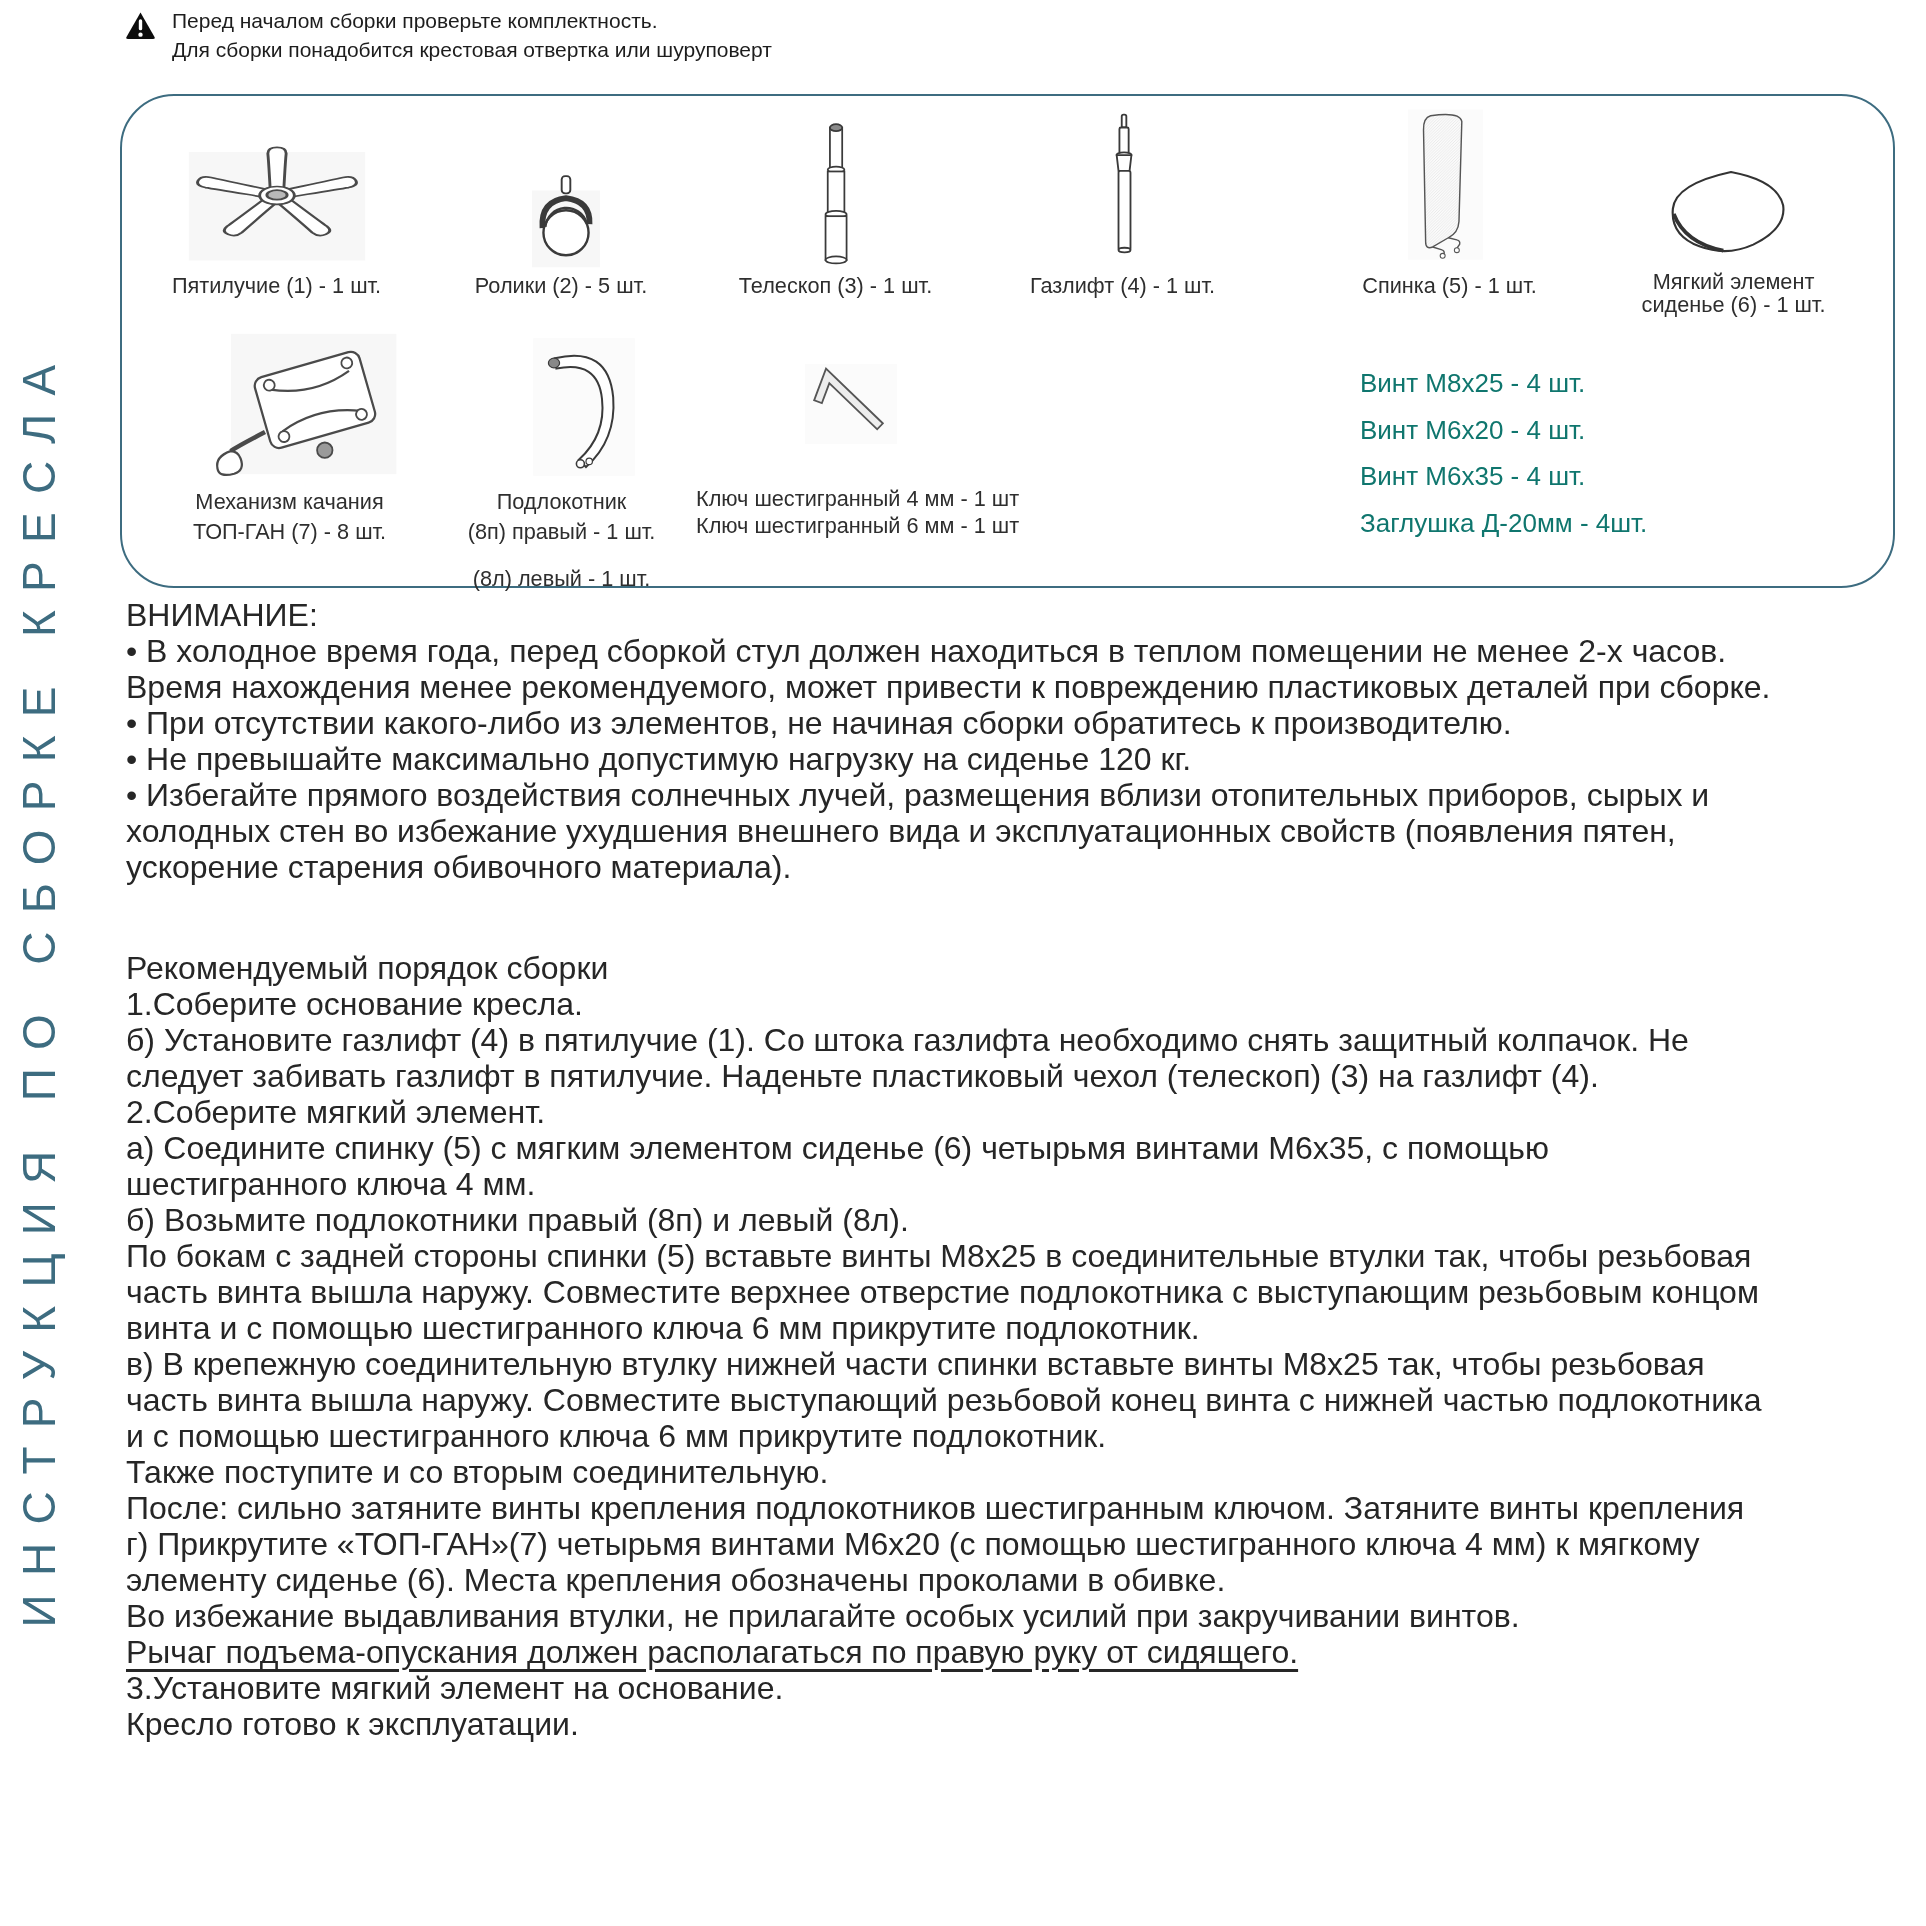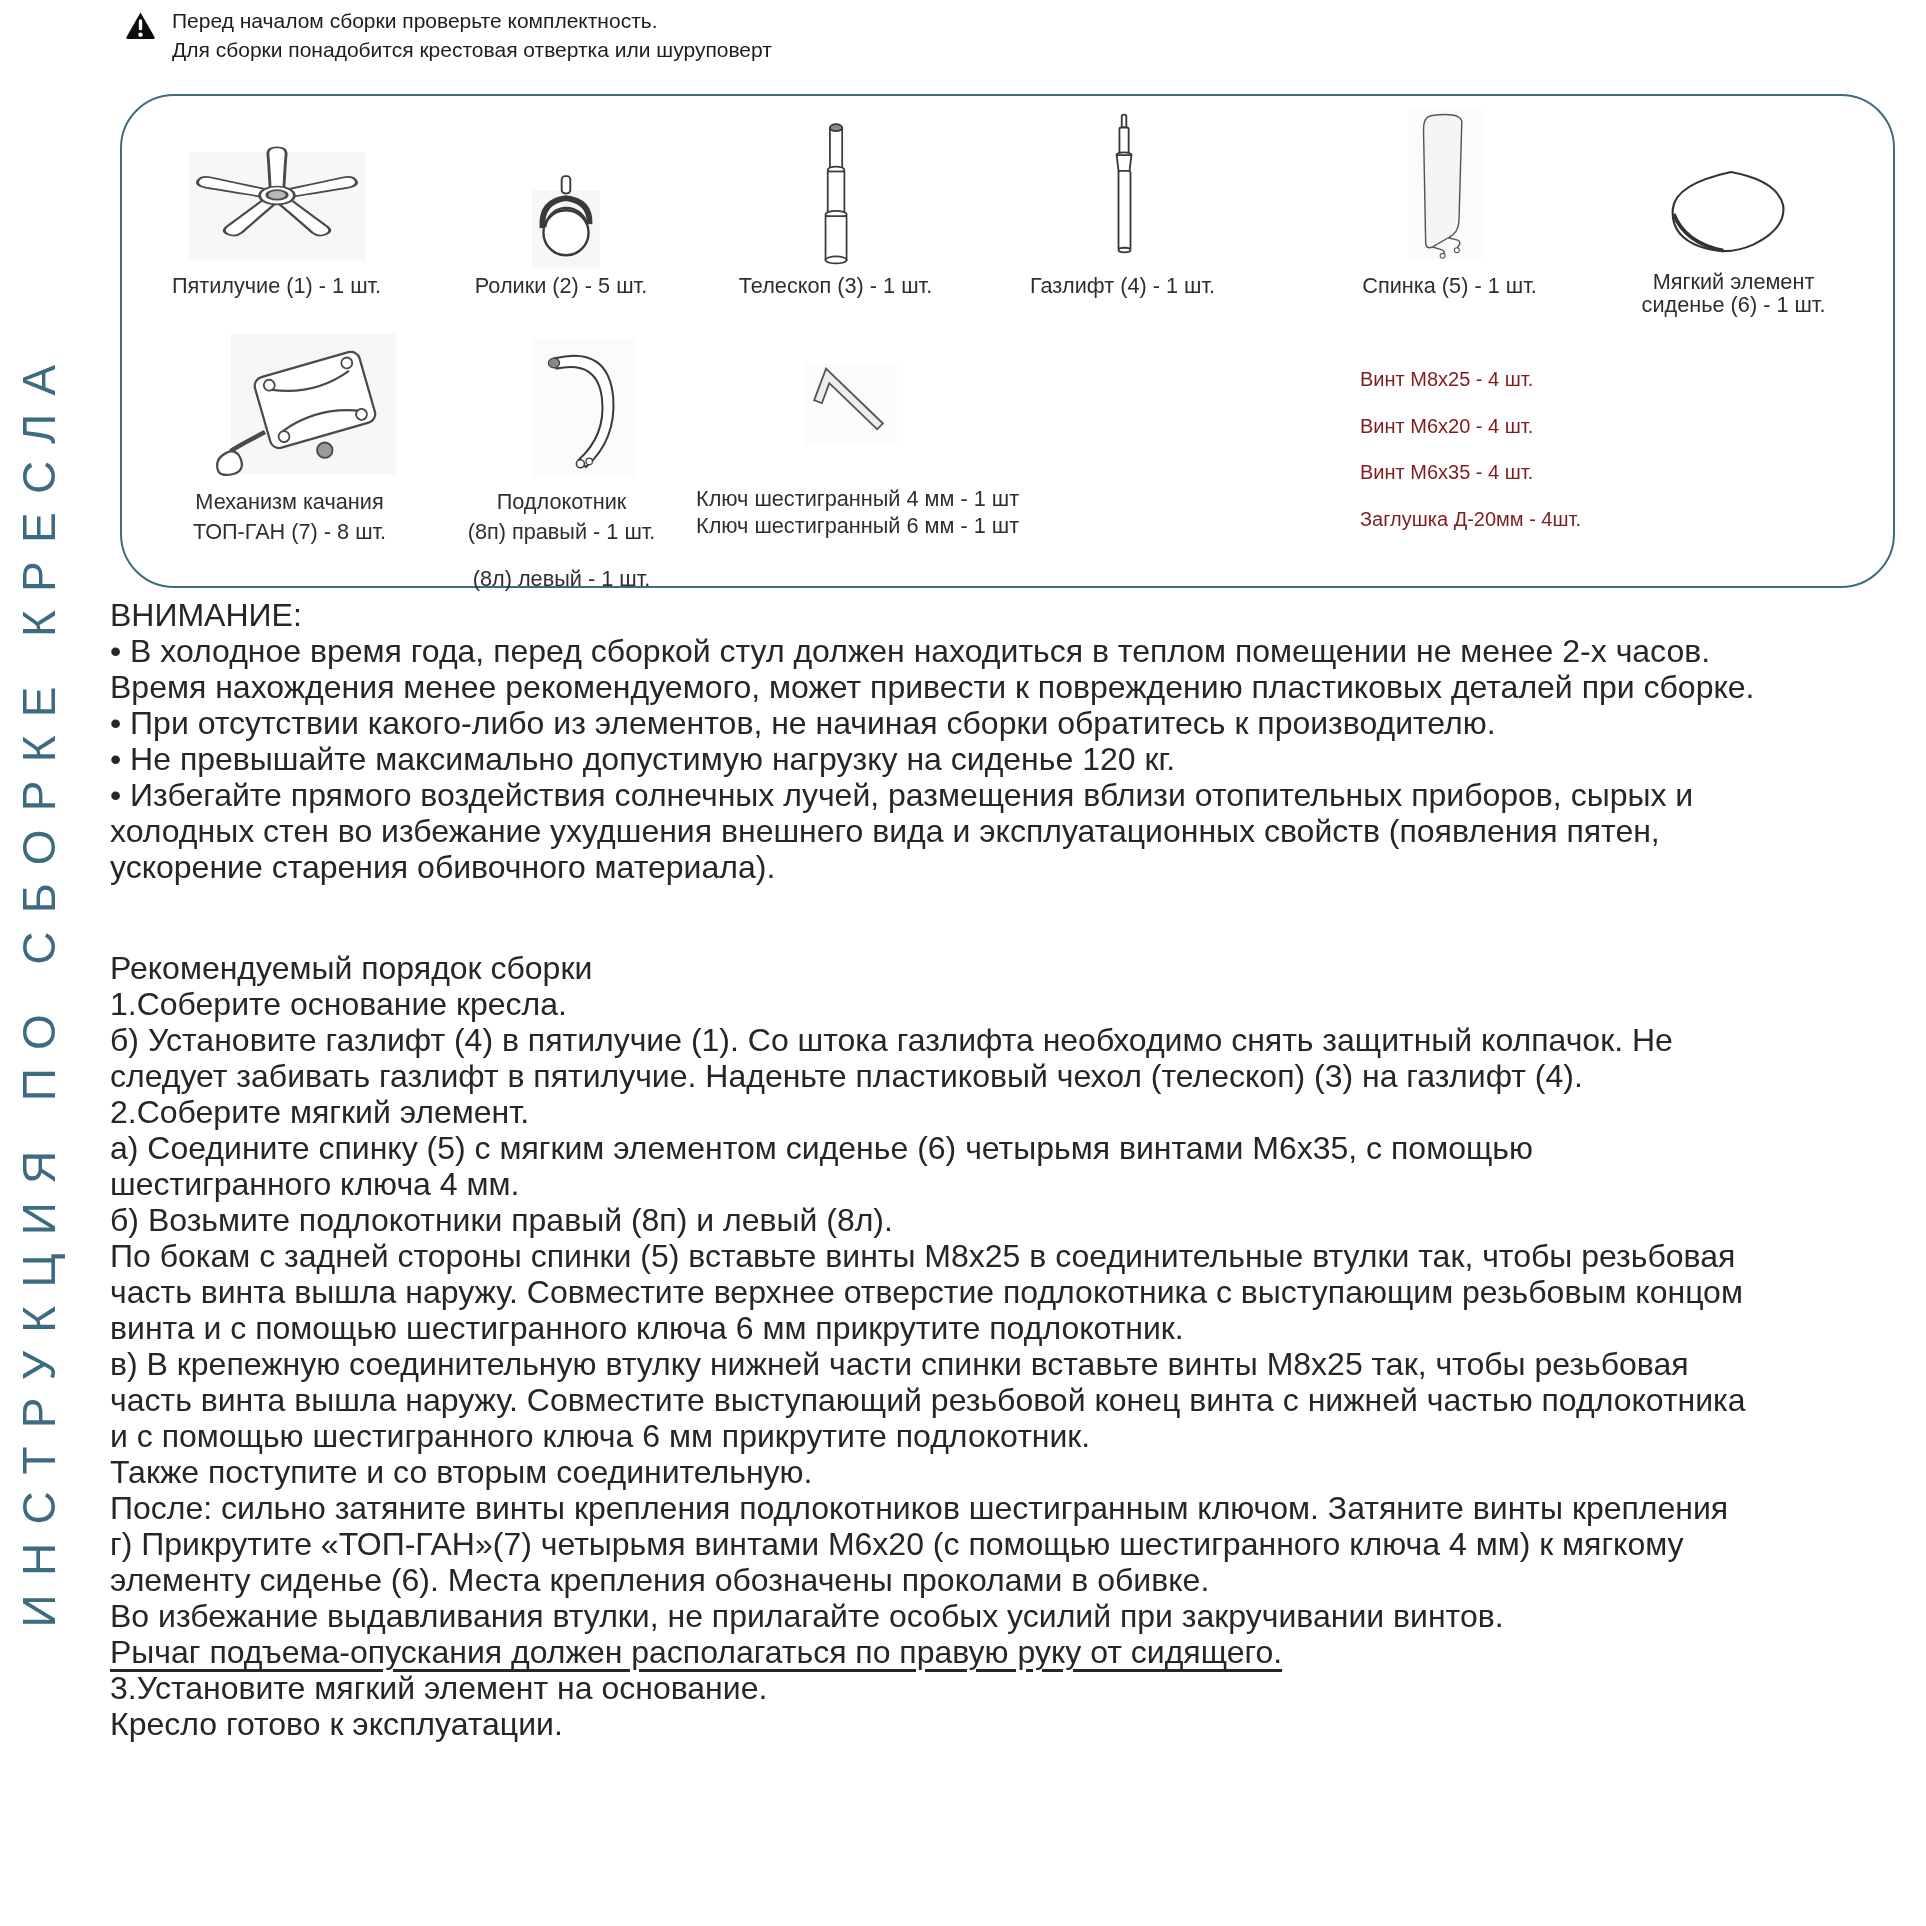--- a/index.html
+++ b/index.html
@@ -20,25 +20,25 @@
   .warn-line{position:absolute;left:172px;font-size:21px;line-height:26px;color:#1d1d1d;white-space:nowrap;}
 
   
   .partsbox{
     position:absolute;left:120px;top:94px;width:1771px;height:490px;
     border:2.4px solid #3d6c80;border-radius:54px;background:#fff;
   }
   .part-img{position:absolute;}
   .plabel{position:absolute;font-size:21.7px;line-height:29px;color:#2e2e2e;text-align:center;white-space:nowrap;}
   .plabel-left{position:absolute;font-size:21.7px;line-height:28px;color:#2e2e2e;text-align:left;white-space:nowrap;}
-  .hw{position:absolute;font-size:20px;color:#7f1d1d;white-space:nowrap;}
+  .hw{position:absolute;font-size:26px;color:#0f766e;white-space:nowrap;}
 
   
   .tblock{position:absolute;left:110px;width:1815px;}
-  .tline{font-size:32px;line-height:36px;white-space:nowrap;color:#262626;}
+  .tline{font-size:32px;line-height:36px;white-space:nowrap;color:#262626;margin-left:16px;}
   .tline.bold{font-weight:normal;}
   .tline.underline{text-decoration:underline;text-underline-offset:5.8px;}
 </style>
 </head>
 <body>
 
 <div class="page">
 
   <div class="vtitle">ИНСТРУКЦИЯ ПО СБОРКЕ КРЕСЛА</div>
 

